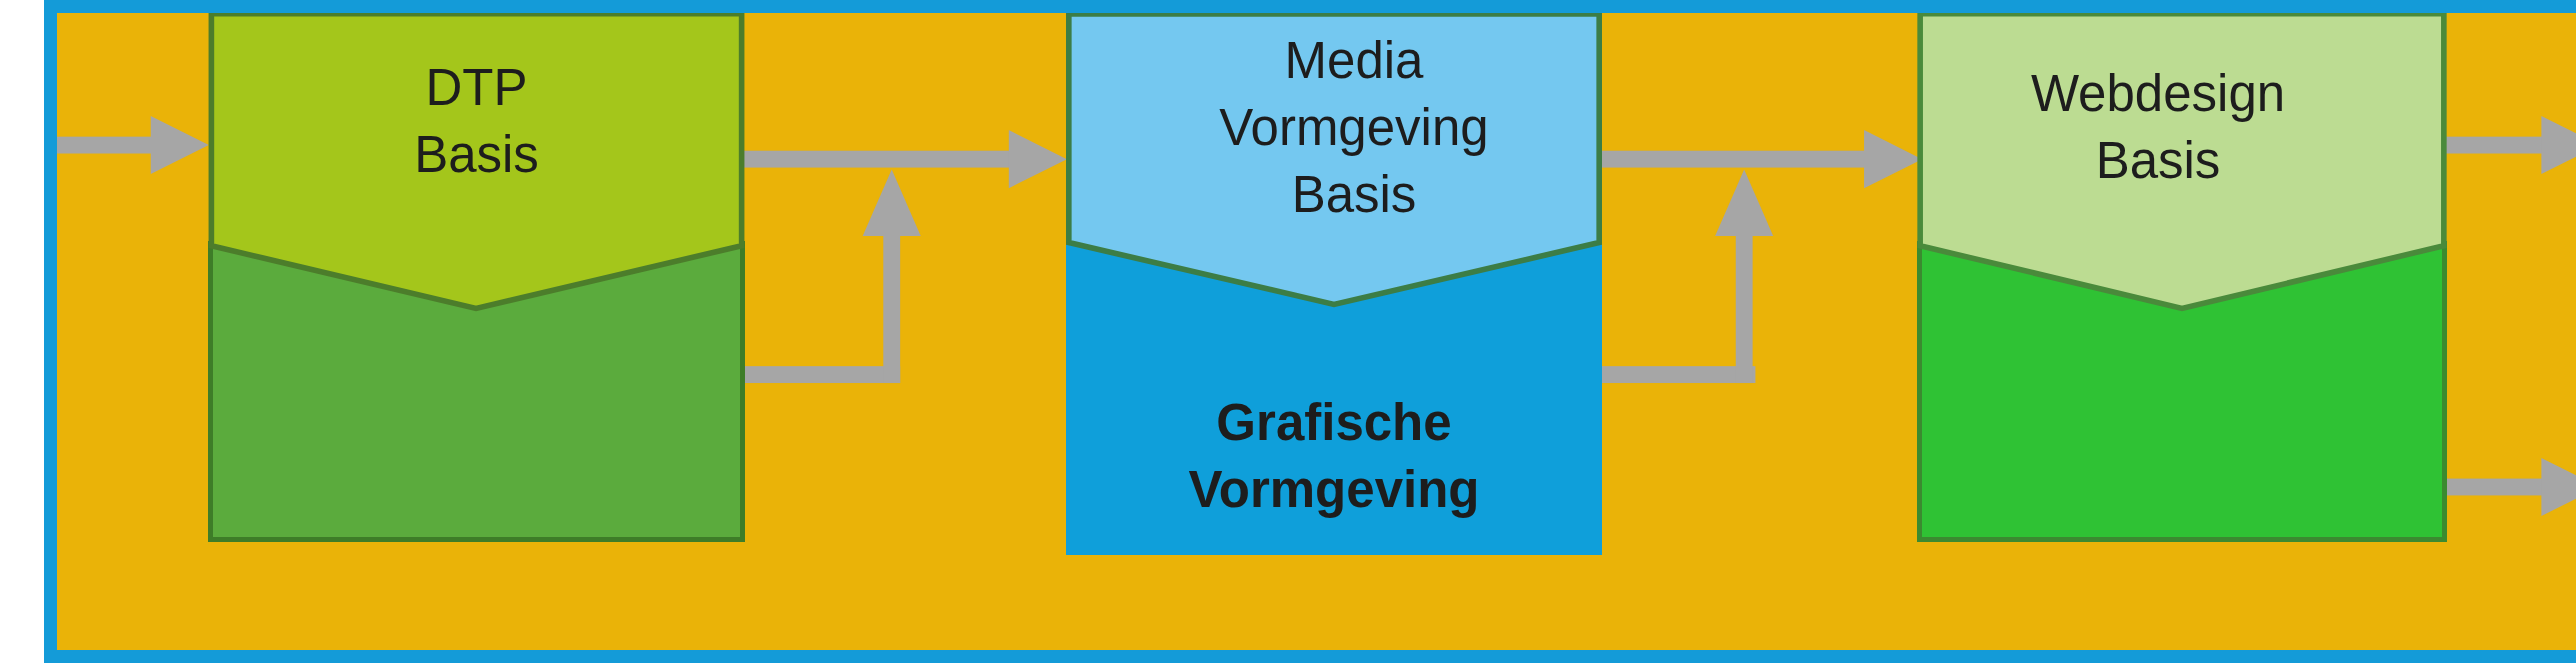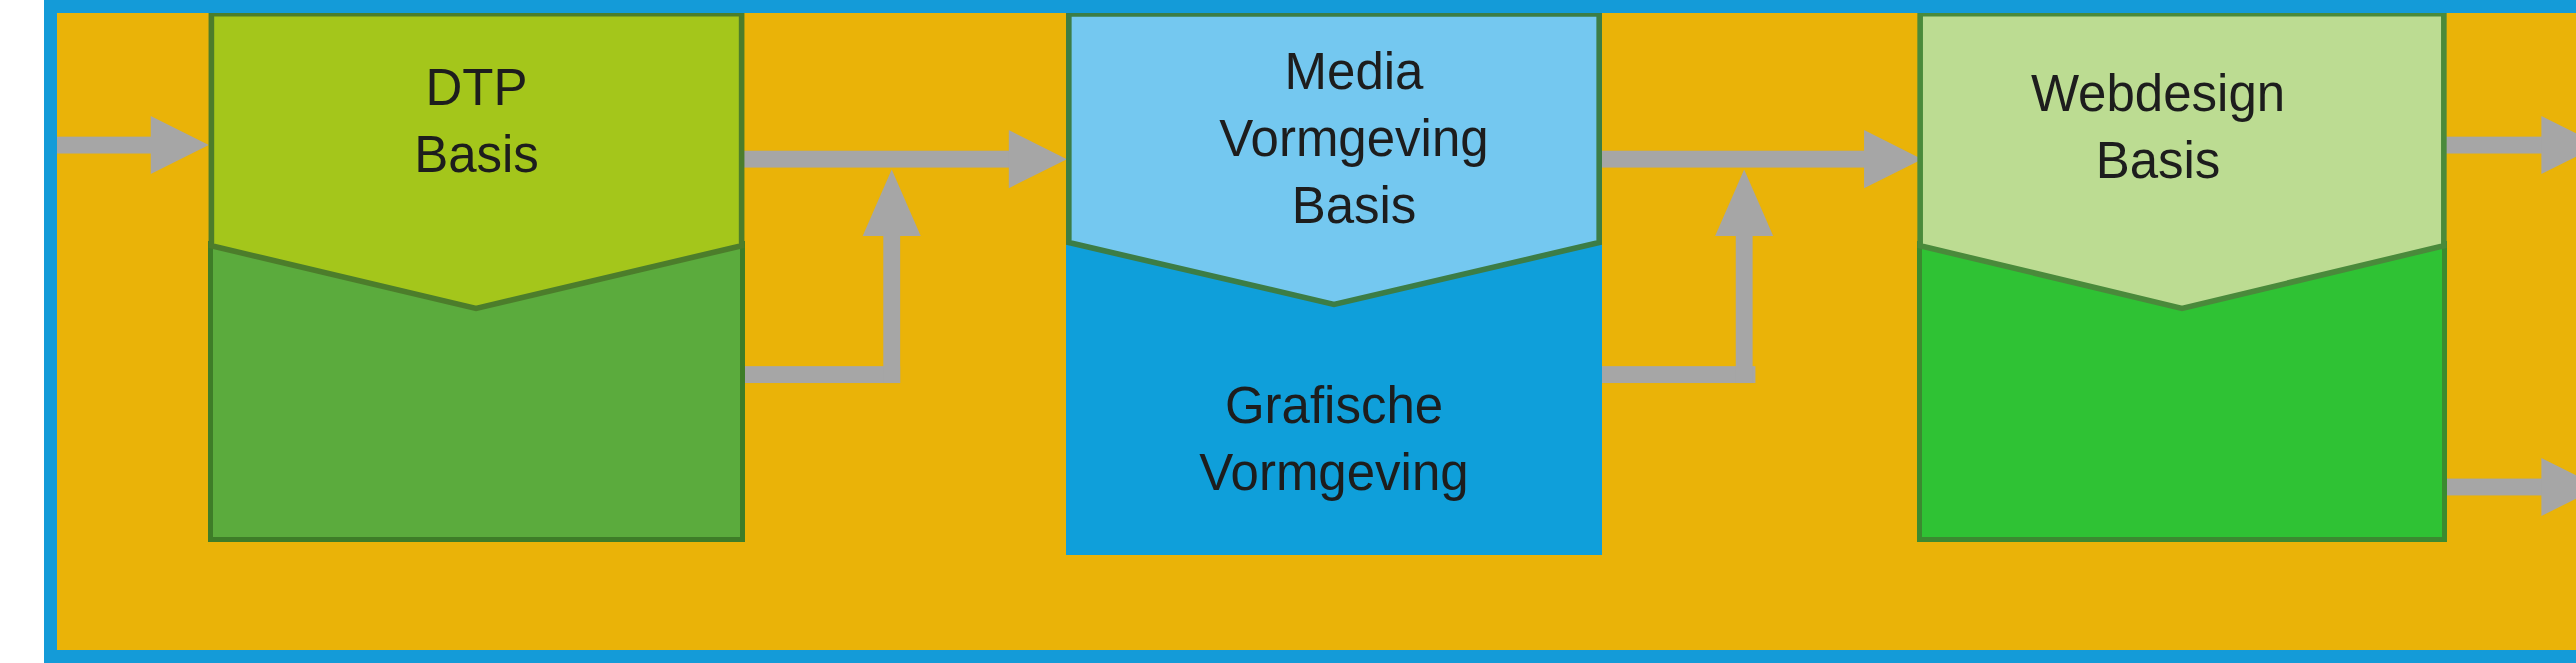--- a/index.html
+++ b/index.html
@@ -90,24 +90,24 @@
     </svg>
     <div class="label" style="top:43px;">DTP
 Basis</div>
   </div>
 
   <div class="block" style="left:1009px; top:-1.9px; width:536px; height:544px;">
     <div class="shape-rect" style="left: 0px; top: 225px; width: 536px; height: 319px; background-color: rgb(15, 159, 218); border-color: rgb(15, 159, 218);"></div>
     <svg class="chevron" width="536" height="300" viewBox="0 0 572 320">
       <polygon points="3,3 569,3 569,247 286,313 3,247" stroke-width="6" fill="#74c8f0" stroke="#3c7d46"></polygon>
     </svg>
-    <div class="label" style="top:27px;padding-left:40px;">Media
+    <div class="label" style="top:16px;padding-left:40px;">Media
 Vormgeving
 Basis</div>
-    <div class="label" style="top:361px;">Grafische
+    <div class="label" style="top:378px;font-weight:bold;">Grafische
 Vormgeving</div>
   </div>
 
   <div class="block" style="left:1860px; top:-1.9px; width:482px; height:531px;">
     <div class="shape-rect" style="left: 0px; top: 230px; width: 530px; height: 301px; background-color: rgb(47, 194, 52); border-color: rgb(59, 138, 48);"></div>
     <svg class="chevron" width="530" height="303" viewBox="0 0 566 324">
       <polygon points="3,3 563,3 563,251 283,318 3,251" stroke-width="6" fill="#bcdc92" stroke="#4a8a3b"></polygon>
     </svg>
     <div class="label" style="top:49px;">Webdesign
 Basis</div>

